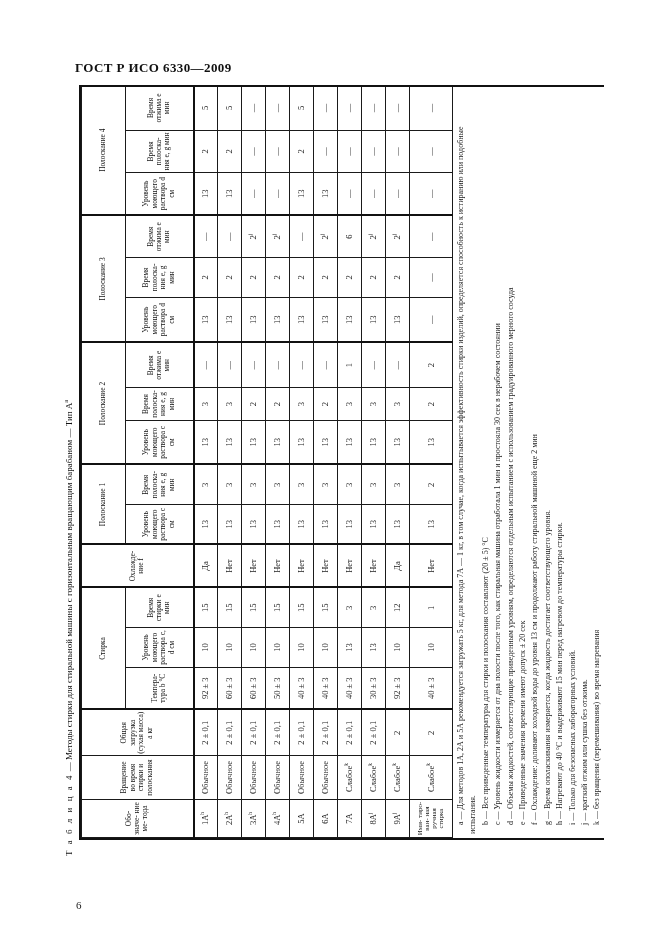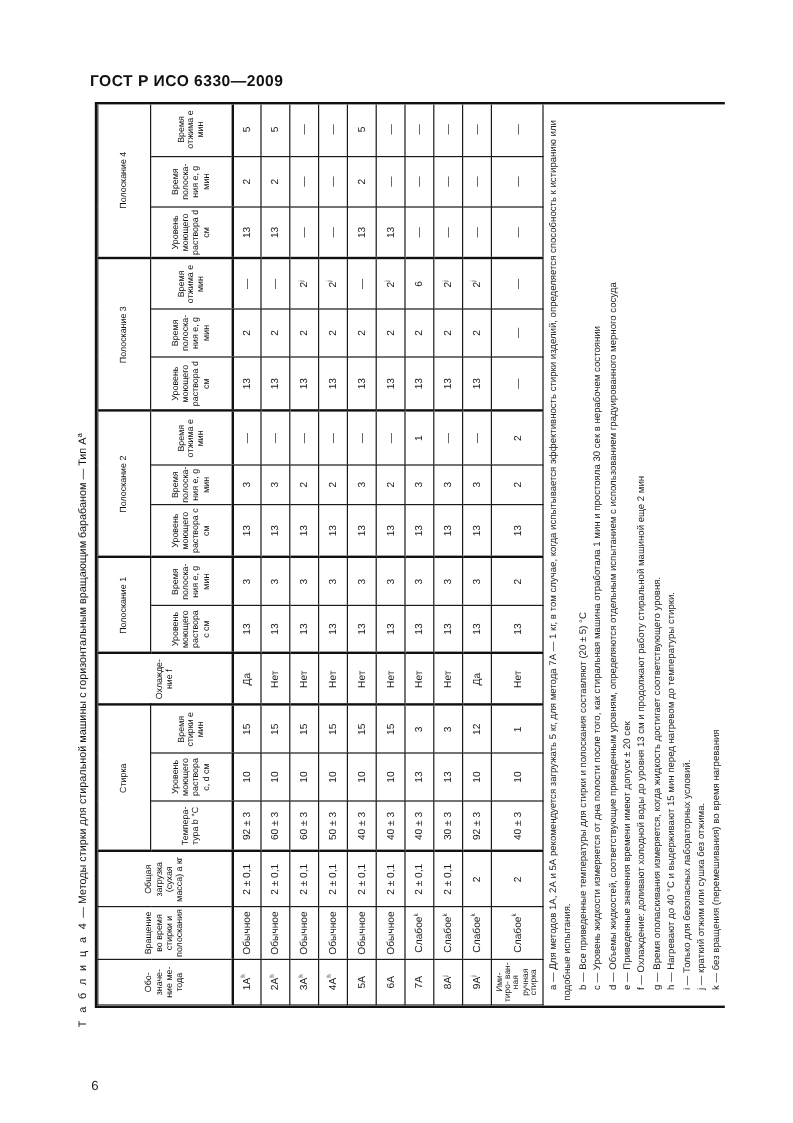--- a/index.html
+++ b/index.html
@@ -1,18 +1,18 @@
 <!DOCTYPE html>
 <html><head>
 <meta charset="utf-8">
 <style>
   html,body { margin:0; padding:0; background:#ffffff; }
   #page {
     position:relative; width:604px; height:936px; background:#fff;
-    font-family:Liberation Sans, sans-serif; color:#1a1a1a;
+    font-family:Liberation Serif, serif; color:#1a1a1a;
     overflow:hidden;
   }
   .doc-header {
     position:absolute; top:60px; left:75px;
     font-size:13px; font-weight:bold; letter-spacing:0.4px; color:#111;
   }
   .page-number {
     position:absolute; top:899px; left:76px; font-size:11px; color:#222;
   }
   

